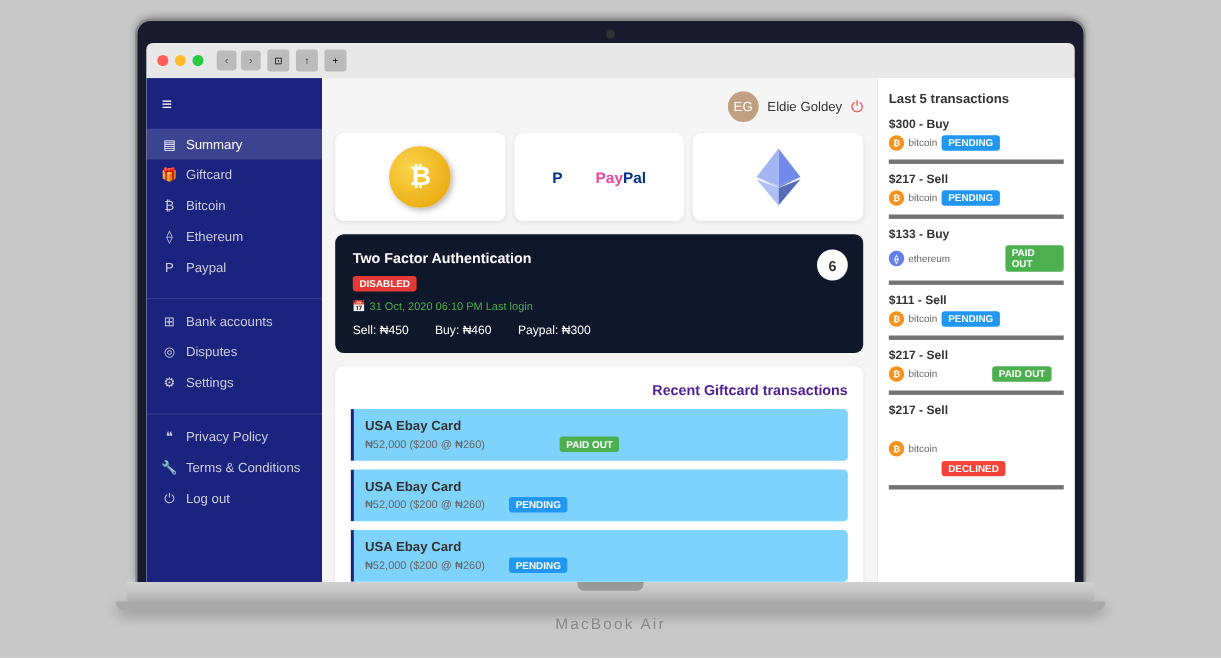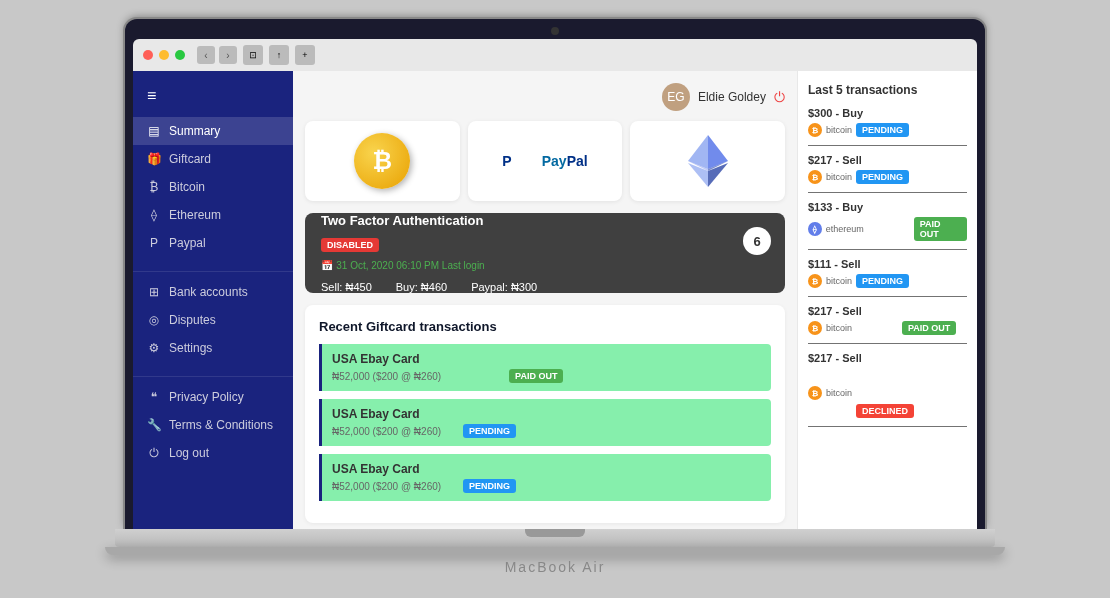--- a/index.html
+++ b/index.html
@@ -202,27 +202,27 @@
       background: radial-gradient(circle at 35% 35%, #f9d44d, #e8a000);
       display: flex; align-items: center; justify-content: center;
       font-size: 24px; color: white; font-weight: bold;
       box-shadow: 2px 2px 6px rgba(0,0,0,0.3);
     }
 
     .paypal-logo {
       font-size: 14px; font-weight: bold;
     }
     .paypal-p { color: #003087; }
-    .paypal-a { color: #0369a1; padding-left: 30px; }
+    .paypal-a { color: #ec4899; padding-left: 30px; }
 
     
     .twofa-card {
-      background: #404040;
+      background: #0f172a;
       border-radius: 8px;
-      padding: 0 16px;
+      padding: 14px 16px;
       margin-bottom: 12px;
       color: white;
       position: relative;
     }
 
     .twofa-title {
       font-size: 13px;
       font-weight: 600;
       margin-bottom: 6px;
     }
@@ -265,29 +265,30 @@
     .section-card {
       background: white;
       border-radius: 8px;
       padding: 14px;
       box-shadow: 0 1px 4px rgba(0,0,0,0.06);
     }
 
     .section-title {
       font-size: 13px;
       font-weight: 600;
-      color: #0f172a;
+      color: #4c1d95;
       margin-bottom: 10px;
+      text-align: right;
     }
 
     .transaction-item {
       border-left: 3px solid #1a237e;
       padding: 8px 10px;
       margin-bottom: 8px;
-      background: #86efac;
+      background: #7dd3fc;
       border-radius: 0 4px 4px 0;
     }
 
     .tx-name {
       font-size: 12px;
       font-weight: 600;
       color: #333;
       margin-bottom: 3px;
     }
 
@@ -323,21 +324,21 @@
     .right-title {
       font-size: 12px;
       font-weight: 700;
       color: #333;
       margin-bottom: 10px;
     }
 
     .rtx-item {
       margin-bottom: 8px;
       padding-bottom: 8px;
-      border-bottom: 1px solid #737373;
+      border-bottom: 4px solid #737373;
     }
 
     .rtx-amount {
       font-size: 11px;
       font-weight: 600;
       color: #333;
       margin-bottom: 4px;
     }
 
     .rtx-coin {

